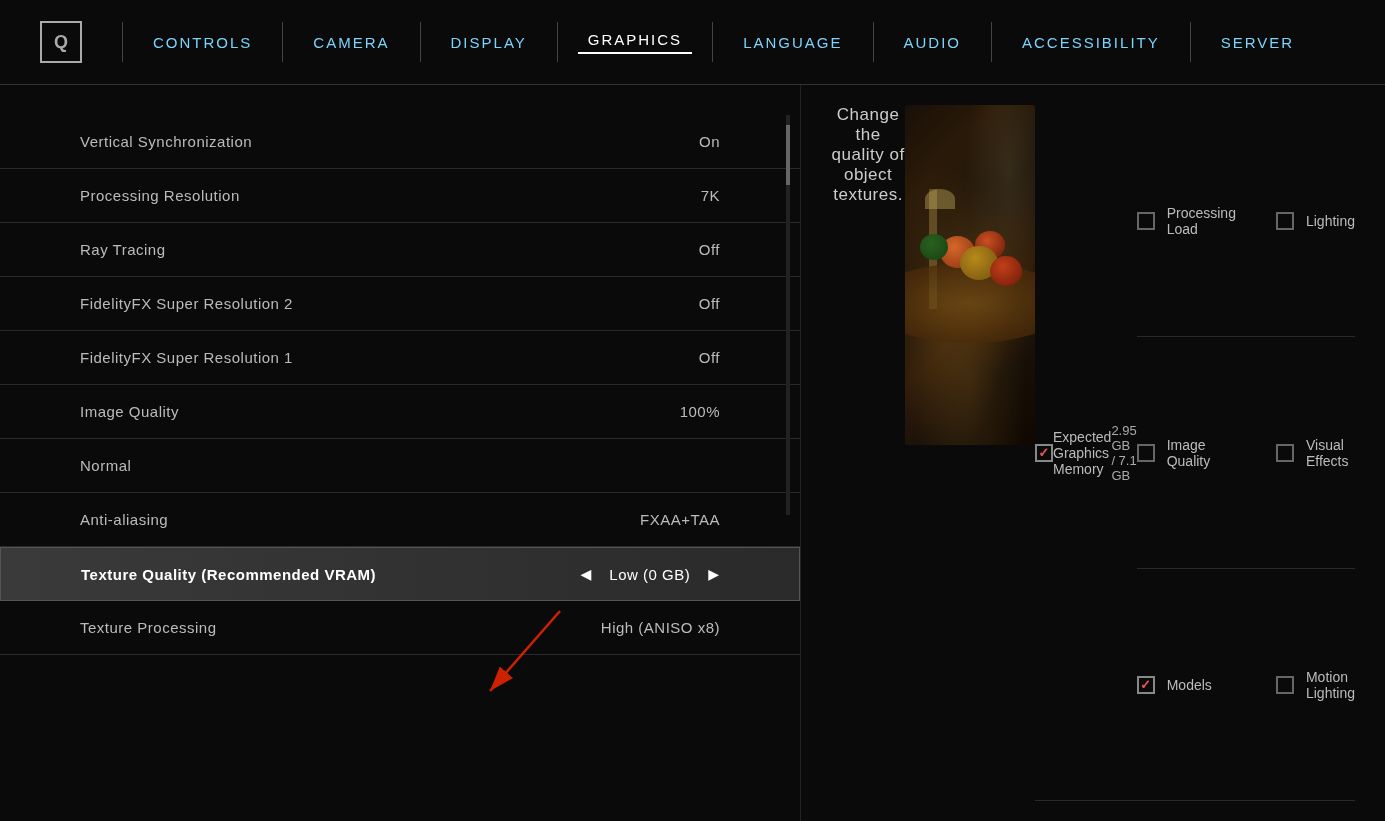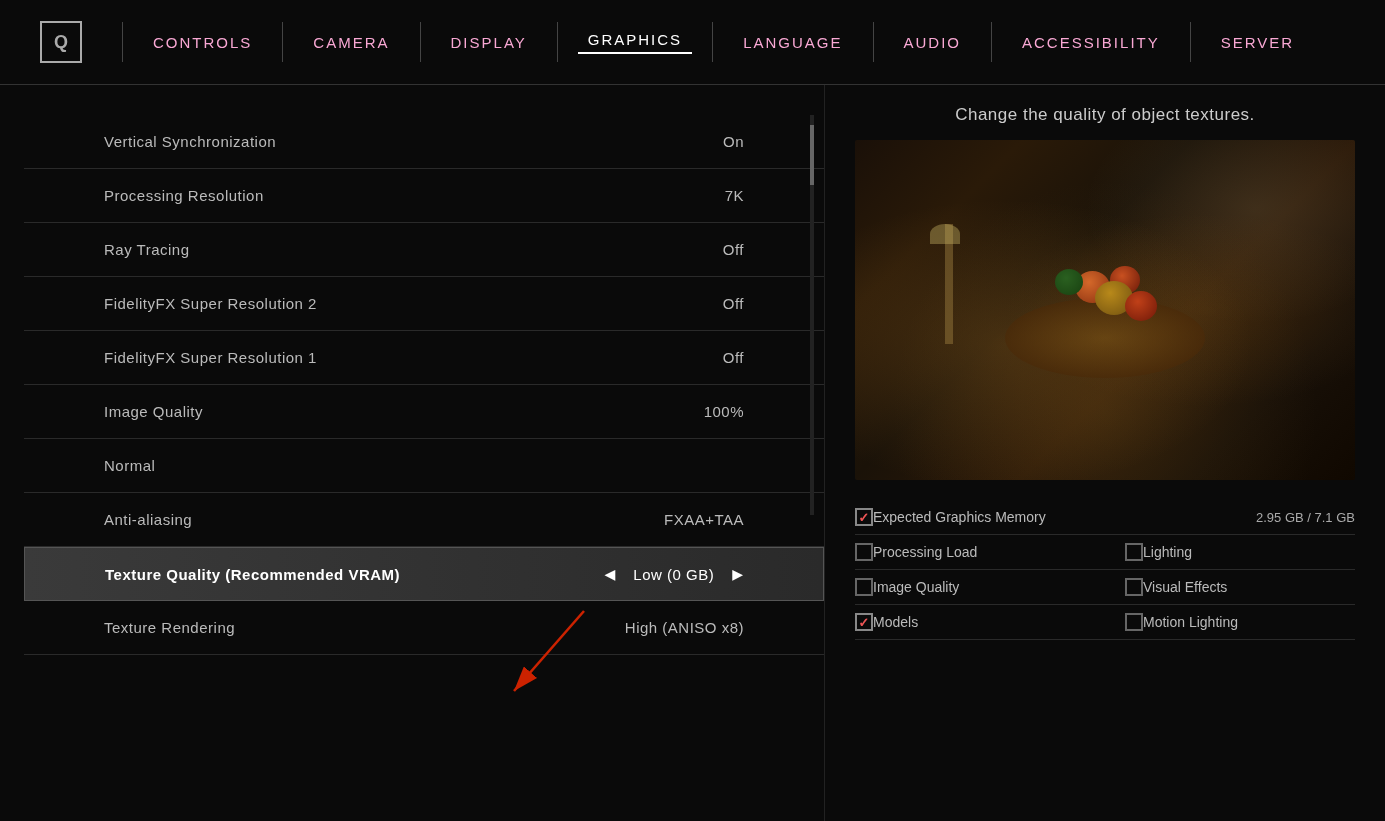--- a/index.html
+++ b/index.html
@@ -38,21 +38,21 @@
     .nav-divider {
       width: 1px;
       height: 40px;
       background: #444;
       margin: 0 20px;
       flex-shrink: 0;
     }
     .nav-item {
       font-size: 15px;
       letter-spacing: 2px;
-      color: #f9a8d4;
+      color: #7dd3fc;
       cursor: pointer;
       padding: 0 10px;
       text-transform: uppercase;
       font-weight: 500;
       flex-shrink: 0;
     }
     .nav-item.active {
       color: #fff;
       border-bottom: 2px solid #fff;
       padding-bottom: 4px;
@@ -63,21 +63,20 @@
       display: flex;
       height: calc(821px - 85px);
     }
 
     
     .left-panel {
       width: 800px;
       flex-shrink: 0;
       overflow: hidden;
       position: relative;
-      margin-left: 24px;
     }
 
     .settings-list {
       margin-top: 30px;
     }
 
     .setting-row {
       display: flex;
       align-items: center;
       height: 54px;
@@ -139,21 +138,21 @@
       position: absolute;
       bottom: 100px;
       left: 460px;
       pointer-events: none;
     }
 
     
     .right-panel {
       flex: 1;
       display: flex;
-      flex-direction: column;
+      flex-direction: row;
       padding: 20px 30px;
       border-left: 1px solid #222;
     }
 
     .preview-description {
       font-size: 17px;
       color: #ccc;
       letter-spacing: 0.5px;
       margin-bottom: 15px;
       text-align: center;
@@ -223,20 +222,21 @@
     
     .checkboxes-section {
       display: grid;
       grid-template-columns: 1fr 1fr;
       gap: 0;
       row-gap: 0;
     }
     .checkbox-row {
       display: flex;
       align-items: center;
+      gap: 12px;
       padding: 8px 0;
       border-bottom: 1px solid #2a2a2a;
     }
     .checkbox-row:nth-child(odd) {
       padding-right: 20px;
     }
     .checkbox {
       width: 18px;
       height: 18px;
       border: 2px solid #666;
@@ -341,21 +341,21 @@
     </div>
         <div class="setting-row highlighted">
       <span class="setting-name">Texture Quality (Recommended VRAM)</span>
       <div class="setting-arrows">
         <span class="arrow-btn">◀</span>
         <span class="setting-value">Low (0 GB)</span>
         <span class="arrow-btn">▶</span>
       </div>
     </div>
         <div class="setting-row">
-      <span class="setting-name">Texture Rendering</span>
+      <span class="setting-name">Texture Processing</span>
       <span class="setting-value">High (ANISO x8)</span>
     </div>
       </div>
     <div class="scroll-bar">
       <div class="scroll-thumb"></div>
     </div>
 
     <svg class="annotation-arrow" width="120" height="120" viewBox="0 0 120 120">
       <defs>
         <marker id="arrowhead" markerWidth="10" markerHeight="7" refX="10" refY="3.5" orient="auto">

